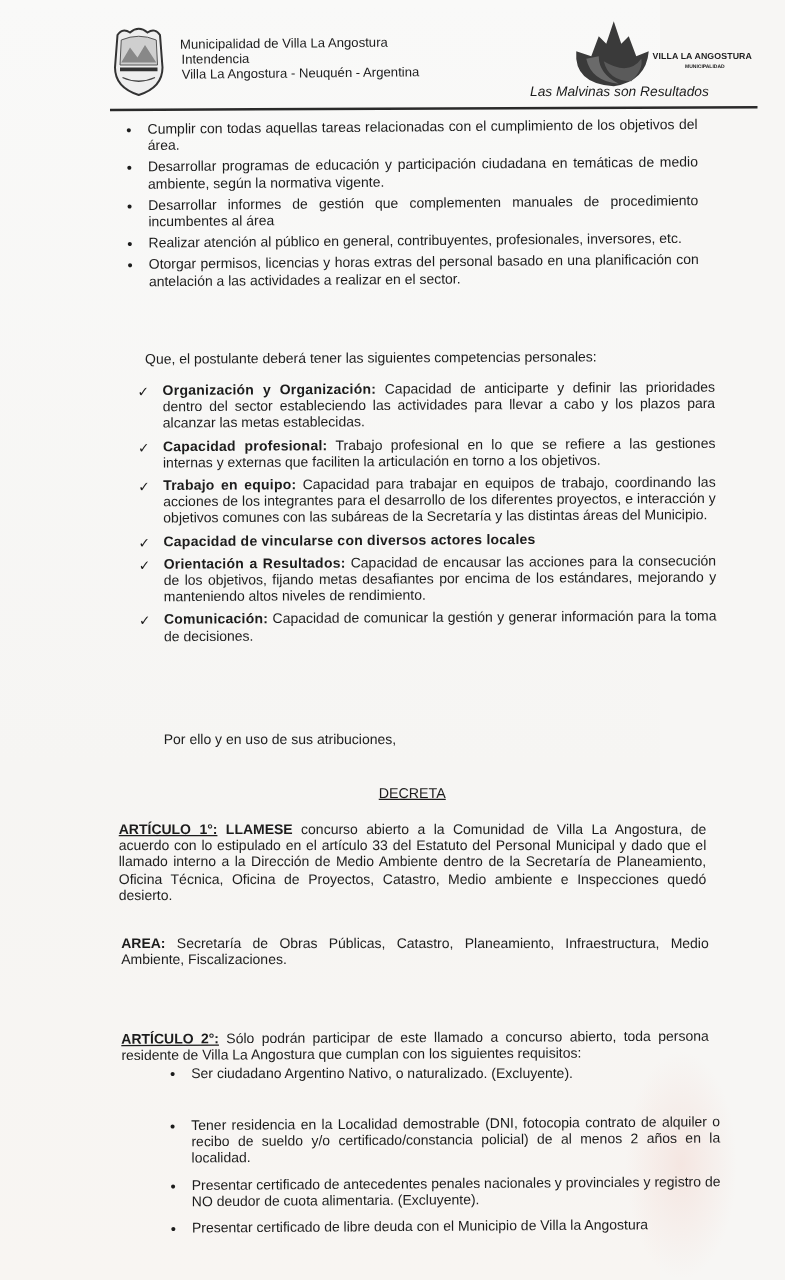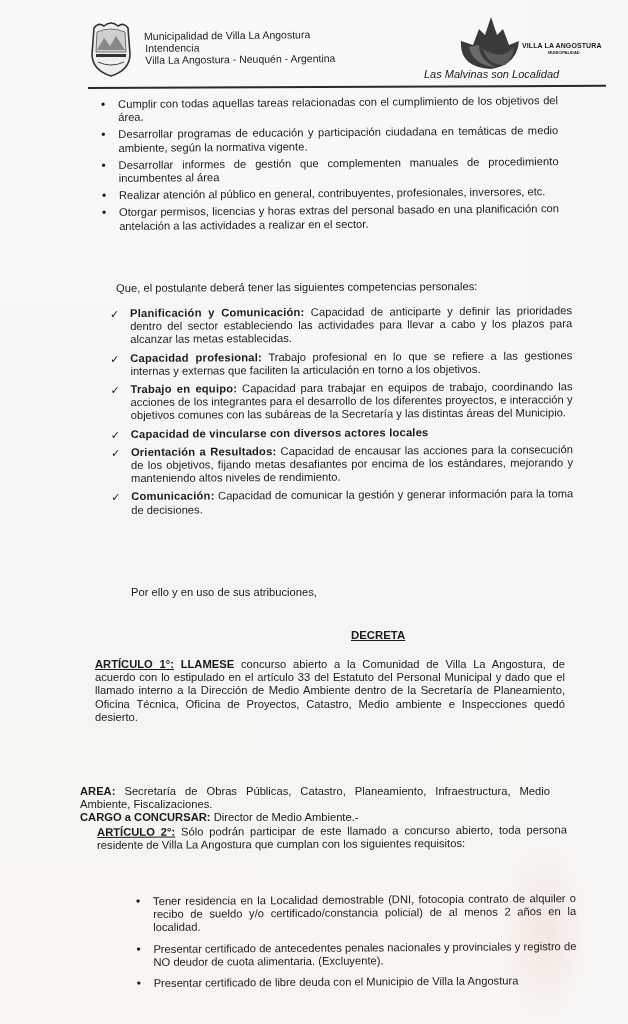--- a/index.html
+++ b/index.html
@@ -26,24 +26,24 @@
   .bullets { left: 118px; top: 98px; width: 440px; transform: rotate(-0.5deg); transform-origin: left top; }
   .bullets li, .req li { list-style: none; position: relative; margin-bottom: 4px; }
   .bullets li::before, .req li::before { content: "•"; position: absolute; left: -17px; top: 0; font-size: 12px; }
   .intro { left: 116px; top: 282px; width: 480px; white-space: nowrap; transform: rotate(-0.3deg); transform-origin: left top; }
   .checks { left: 130px; top: 307px; width: 442px; transform: rotate(-0.35deg); transform-origin: left top; }
   .checks li { list-style: none; position: relative; margin-bottom: 5px; }
   .checks .tick { position: absolute; left: -20px; top: 1px; font-size: 11px; }
   .checks b { letter-spacing: 0.2px; }
   .porello { left: 131px; top: 571px; white-space: nowrap; margin-top: 15px; }
   .title1 { left: 138px; top: 600px; font-weight: bold; font-size: 11.4px; white-space: nowrap; }
-  .title2 { left: 303px; top: 629px; font-weight: bold; font-size: 11.4px; text-decoration: underline; white-space: nowrap; margin-left: 48px; }
+  .title2 { left: 303px; top: 629px; font-weight: normal; font-size: 11.4px; text-decoration: underline; white-space: nowrap; }
   .art1 { left: 95px; top: 658px; width: 470px; }
   .u { text-decoration: underline; font-weight: bold; }
-  .area { left: 80px; top: 749px; width: 470px; margin-top: 36px; }
+  .area { left: 97px; top: 749px; width: 470px; }
   .art2 { left: 97px; top: 826px; width: 470px; transform: rotate(-0.3deg); transform-origin: left top; }
   .req { position: absolute; left: 153px; font-size: 11.2px; line-height: 13.2px; text-align: justify; width: 423px; }
   .req1 { top: 853px; white-space: nowrap; }
   .req2 { top: 895px; transform: rotate(-0.4deg); transform-origin: left top; }
   .req2 li { margin-bottom: 8px; }
 </style>
 </head>
 <body>
 
 <div class="page">
@@ -62,52 +62,54 @@
     <div class="l3">Villa La Angostura - Neuquén - Argentina</div>
   </div>
 
   <svg class="logo-right" viewBox="0 0 72 58">
     <path d="M6 26 Q4 52 36 54 Q62 50 64 26 L54 30 L48 14 L42 20 L36 2 L30 20 L24 14 L18 30 Z" fill="#3a3a3a"></path>
     <path d="M14 32 Q18 50 40 52 Q24 44 24 30 Z" fill="#6a6a6a"></path>
     <path d="M28 34 Q32 50 50 50 Q60 40 58 32 Q48 46 28 34 Z" fill="#5a5a5a"></path>
   </svg>
   <div class="logo-name">VILLA LA ANGOSTURA</div>
   <div class="logo-sub">MUNICIPALIDAD</div>
-  <div class="slogan">Las Malvinas son Localidad</div>
+  <div class="slogan">Las Malvinas son Resultados</div>
   <div class="hr"></div>
 
   <ul class="block bullets">
     <li>Cumplir con todas aquellas tareas relacionadas con el cumplimiento de los objetivos del área.</li>
     <li>Desarrollar programas de educación y participación ciudadana en temáticas de medio ambiente, según la normativa vigente.</li>
     <li>Desarrollar informes de gestión que complementen manuales de procedimiento incumbentes al área</li>
     <li>Realizar atención al público en general, contribuyentes, profesionales, inversores, etc.</li>
     <li>Otorgar permisos, licencias y horas extras del personal basado en una planificación con antelación a las actividades a realizar en el sector.</li>
   </ul>
 
   <div class="block intro">Que, el postulante deberá tener las siguientes competencias personales:</div>
 
   <ul class="block checks">
-    <li><span class="tick">✓</span><b>Planificación y Comunicación:</b><span> Capacidad de anticiparte y definir las prioridades dentro del sector estableciendo las actividades para llevar a cabo y los plazos para alcanzar las metas establecidas.</span></li>
+    <li><span class="tick">✓</span><b>Organización y Organización:</b><span> Capacidad de anticiparte y definir las prioridades dentro del sector estableciendo las actividades para llevar a cabo y los plazos para alcanzar las metas establecidas.</span></li>
     <li><span class="tick">✓</span><b>Capacidad profesional:</b><span> Trabajo profesional en lo que se refiere a las gestiones internas y externas que faciliten la articulación en torno a los objetivos.</span></li>
     <li><span class="tick">✓</span><b>Trabajo en equipo:</b><span> Capacidad para trabajar en equipos de trabajo, coordinando las acciones de los integrantes para el desarrollo de los diferentes proyectos, e interacción y objetivos comunes con las subáreas de la Secretaría y las distintas áreas del Municipio.</span></li>
     <li><span class="tick">✓</span><b>Capacidad de vincularse con diversos actores locales</b><span></span></li>
     <li><span class="tick">✓</span><b>Orientación a Resultados:</b><span> Capacidad de encausar las acciones para la consecución de los objetivos, fijando metas desafiantes por encima de los estándares, mejorando y manteniendo altos niveles de rendimiento.</span></li>
     <li><span class="tick">✓</span><b>Comunicación:</b><span> Capacidad de comunicar la gestión y generar información para la toma de decisiones.</span></li>
   </ul>
 
   <div class="block porello">Por ello y en uso de sus atribuciones,</div>
   <div class="block title2">DECRETA</div>
 
   <div class="block art1"><span class="u">ARTÍCULO 1°:</span><b> LLAMESE</b><span> concurso abierto a la Comunidad de Villa La Angostura, de acuerdo con lo estipulado en el artículo 33 del Estatuto del Personal Municipal y dado que el llamado interno a la Dirección de Medio Ambiente dentro de la Secretaría de Planeamiento, Oficina Técnica, Oficina de Proyectos, Catastro, Medio ambiente e Inspecciones quedó desierto.</span></div>
 
   <div class="block area">
     <div><b>AREA:</b><span> Secretaría de Obras Públicas, Catastro, Planeamiento, Infraestructura, Medio Ambiente, Fiscalizaciones.</span></div>
-    <div><b>CARGO a CONCURSAR:</b><span> Director de Medio Ambiente.-</span></div>
   </div>
 
   <div class="block art2"><span class="u">ARTÍCULO 2°:</span><span> Sólo podrán participar de este llamado a concurso abierto, toda persona residente de Villa La Angostura que cumplan con los siguientes requisitos:</span></div>
 
+  <ul class="req req1">
+    <li>Ser ciudadano Argentino Nativo, o naturalizado. (Excluyente).</li>
+  </ul>
   <ul class="req req2">
     <li>Tener residencia en la Localidad demostrable (DNI, fotocopia contrato de alquiler o recibo de sueldo y/o certificado/constancia policial) de al menos 2 años en la localidad.</li>
     <li>Presentar certificado de antecedentes penales nacionales y provinciales y registro de NO deudor de cuota alimentaria. (Excluyente).</li>
     <li>Presentar certificado de libre deuda con el Municipio de Villa la Angostura</li>
   </ul>
 </div>
 
 </body></html>

